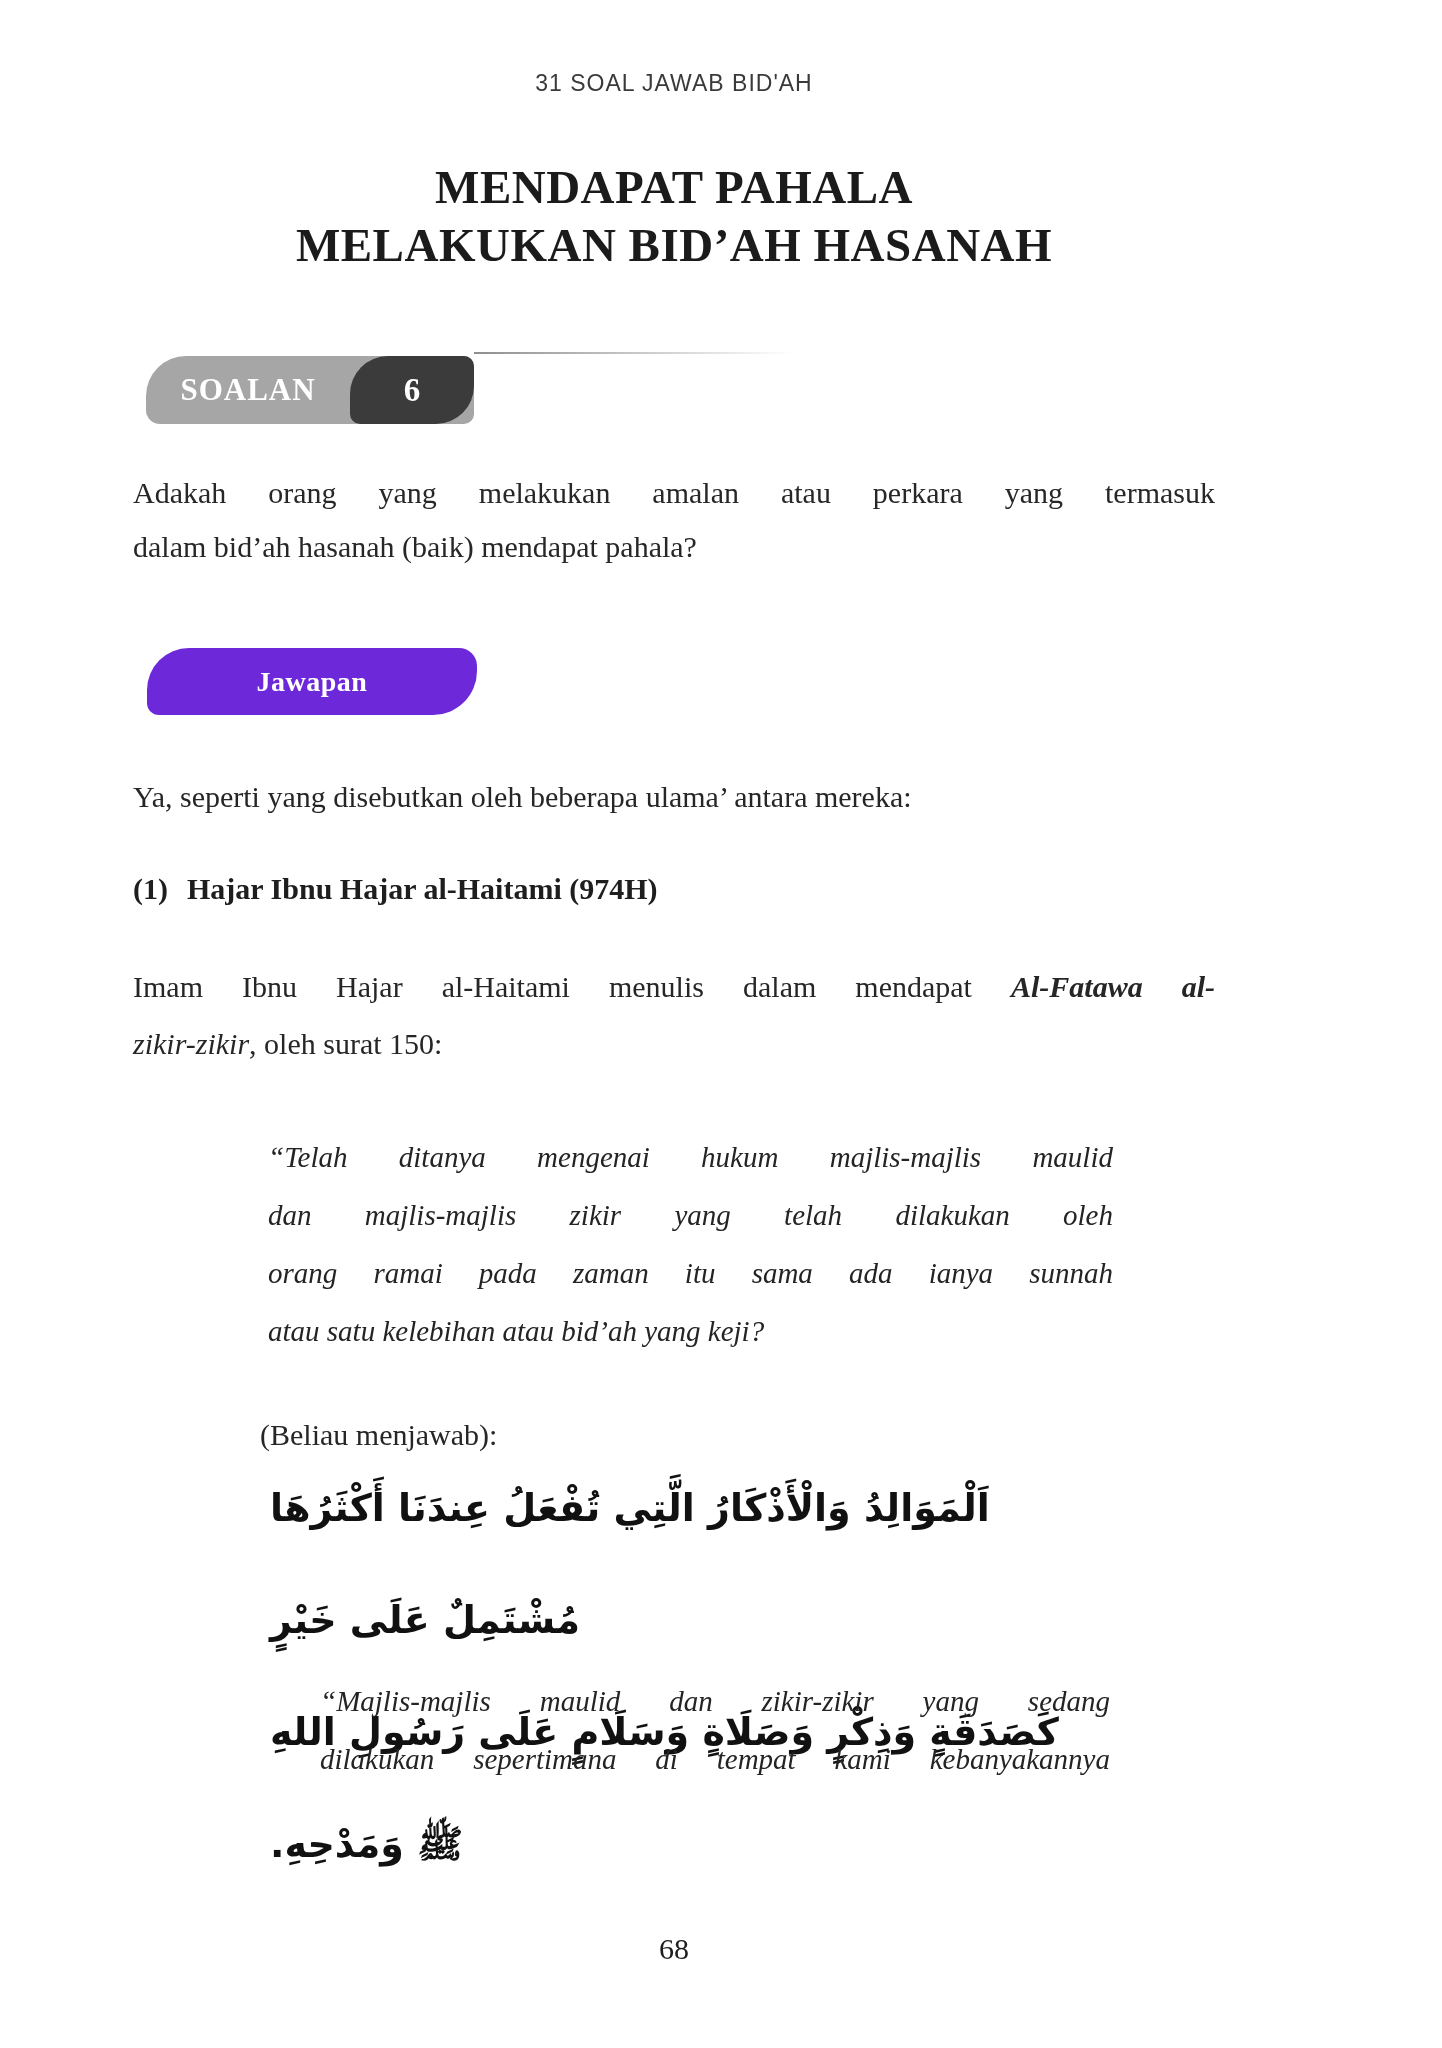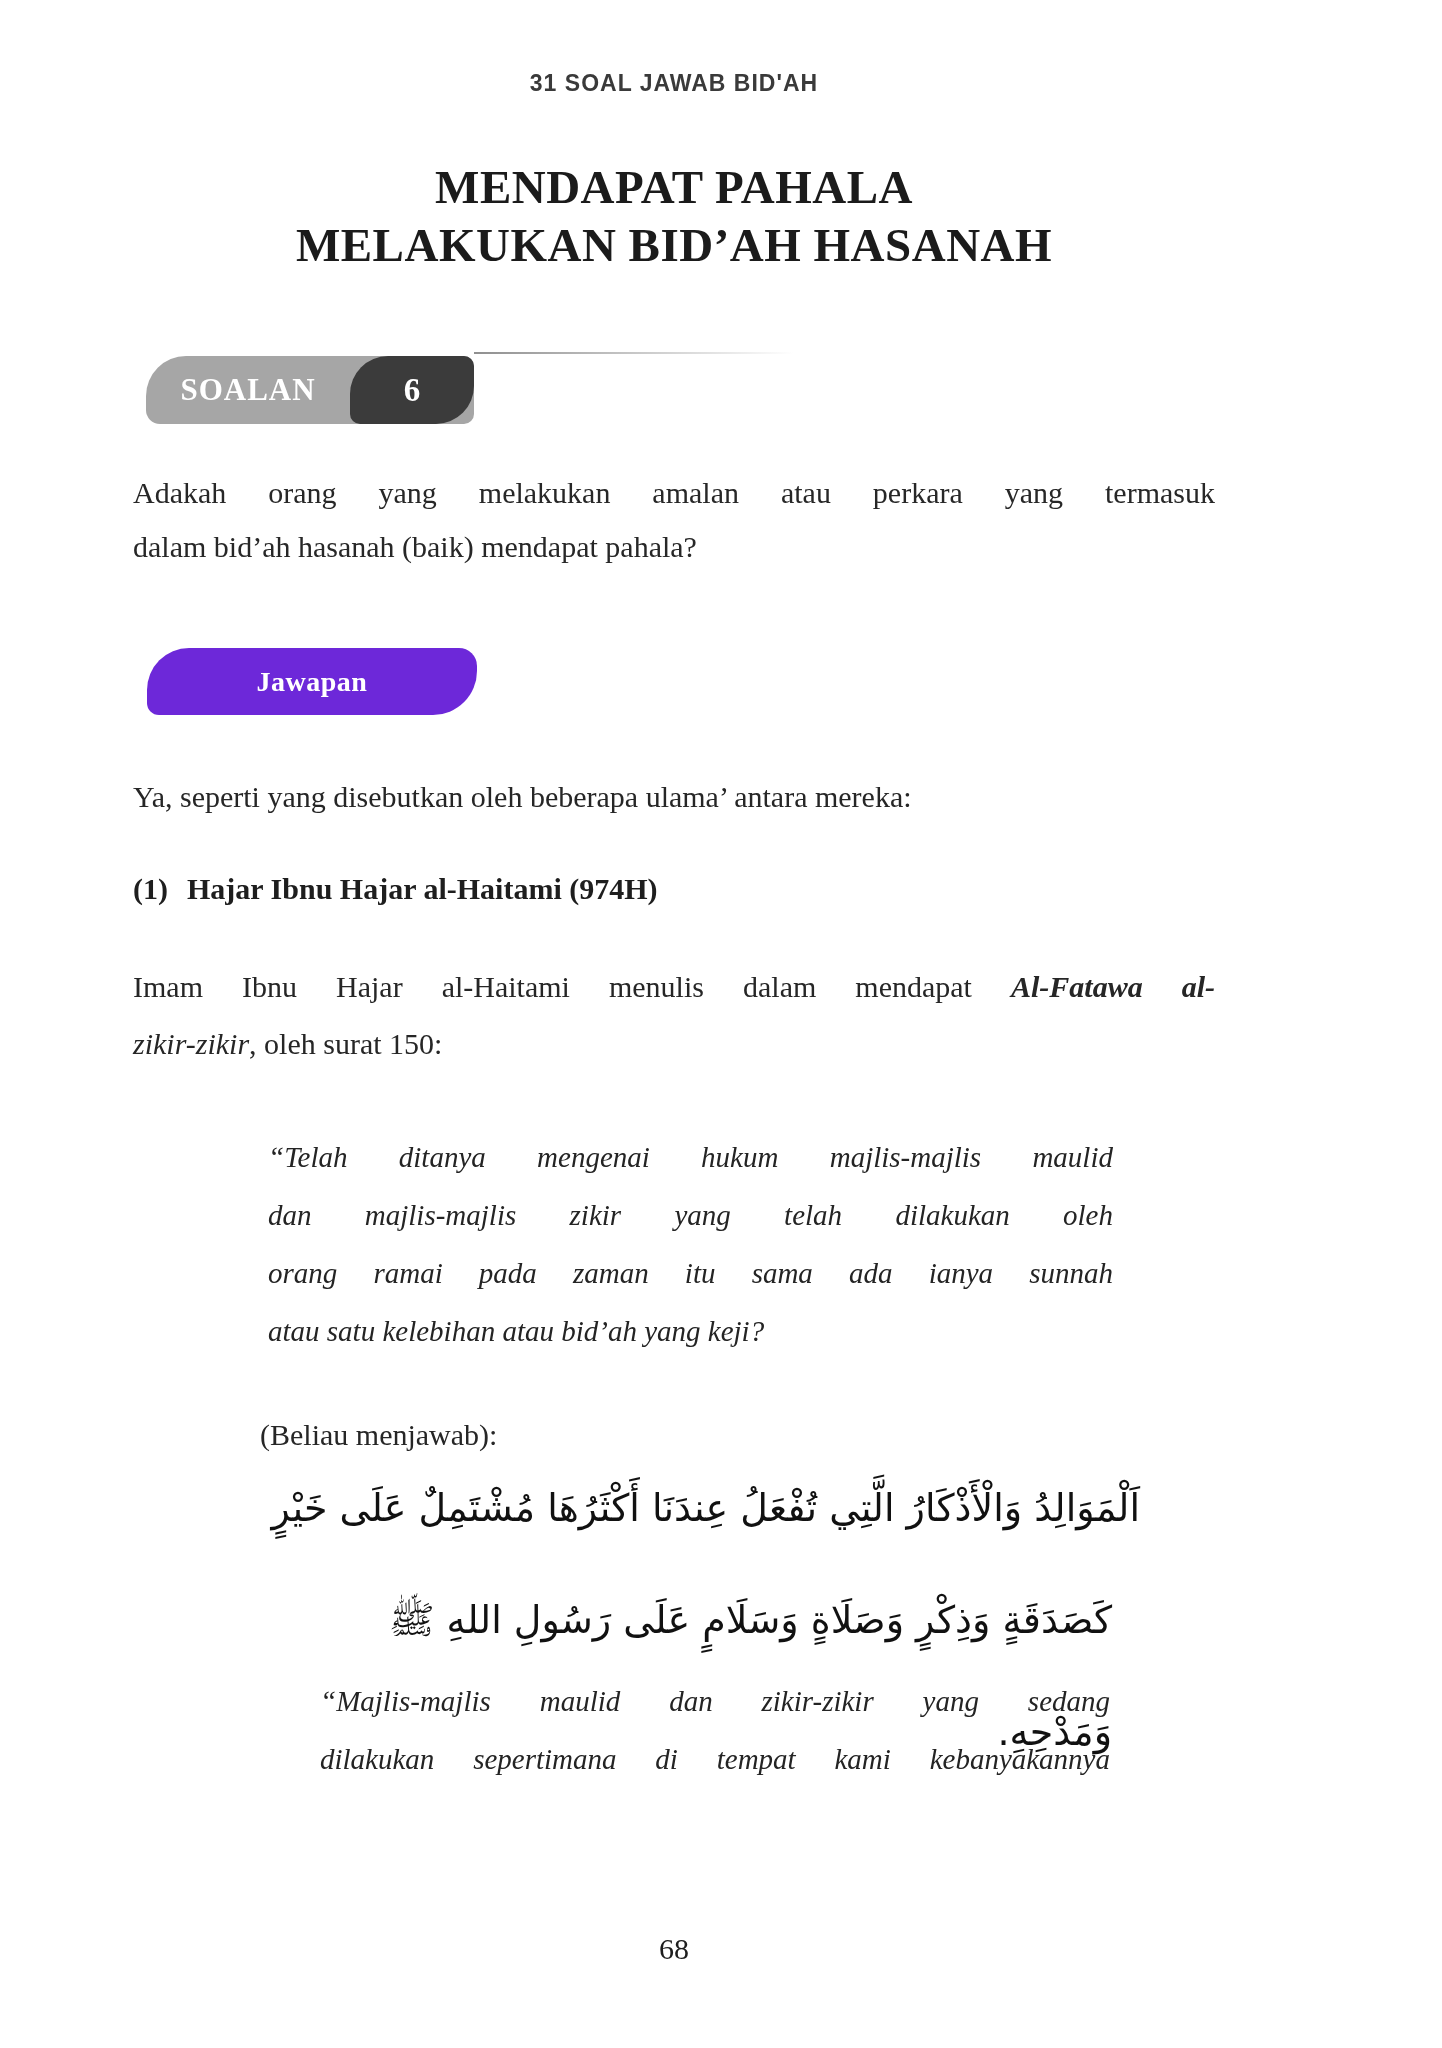--- a/index.html
+++ b/index.html
@@ -10,21 +10,21 @@
     background:#ffffff;
     font-family:"Liberation Serif","DejaVu Serif",serif;
     color:#262626;
     overflow:hidden;
   }
   .abs{position:absolute;}
   .running-head{
     top:70px;left:133px;width:1082px;
     text-align:center;
     font-family:"Liberation Sans","DejaVu Sans",sans-serif;
-    font-weight:700;
+    font-weight:400;
     font-size:23px;
     letter-spacing:1px;
     color:#3a3a3a;
   }
   .title{
     top:158px;left:133px;width:1082px;
     text-align:center;
     font-weight:bold;
     font-size:47px;
     line-height:58px;
@@ -104,21 +104,21 @@
   .translation{
     top:1672px;left:320px;width:790px;
     font-size:29px;line-height:58px;font-style:italic;color:#242424;
   }
   .page-number{
     top:1932px;left:133px;width:1082px;
     text-align:center;font-size:30px;color:#1e1e1e;
   }
   .line{text-align:left;}
   .just{text-align:justify;text-align-last:justify;}
-  .arabic .line{text-align:right;}
+  .arabic .line{font-weight:bold;}
   .seg-bi{font-weight:bold;font-style:italic;}
   .seg-i{font-style:italic;}
 </style>
 </head>
 <body>
 
 <div class="page">
 
   <div class="abs running-head">31 SOAL JAWAB BID'AH</div>
 

